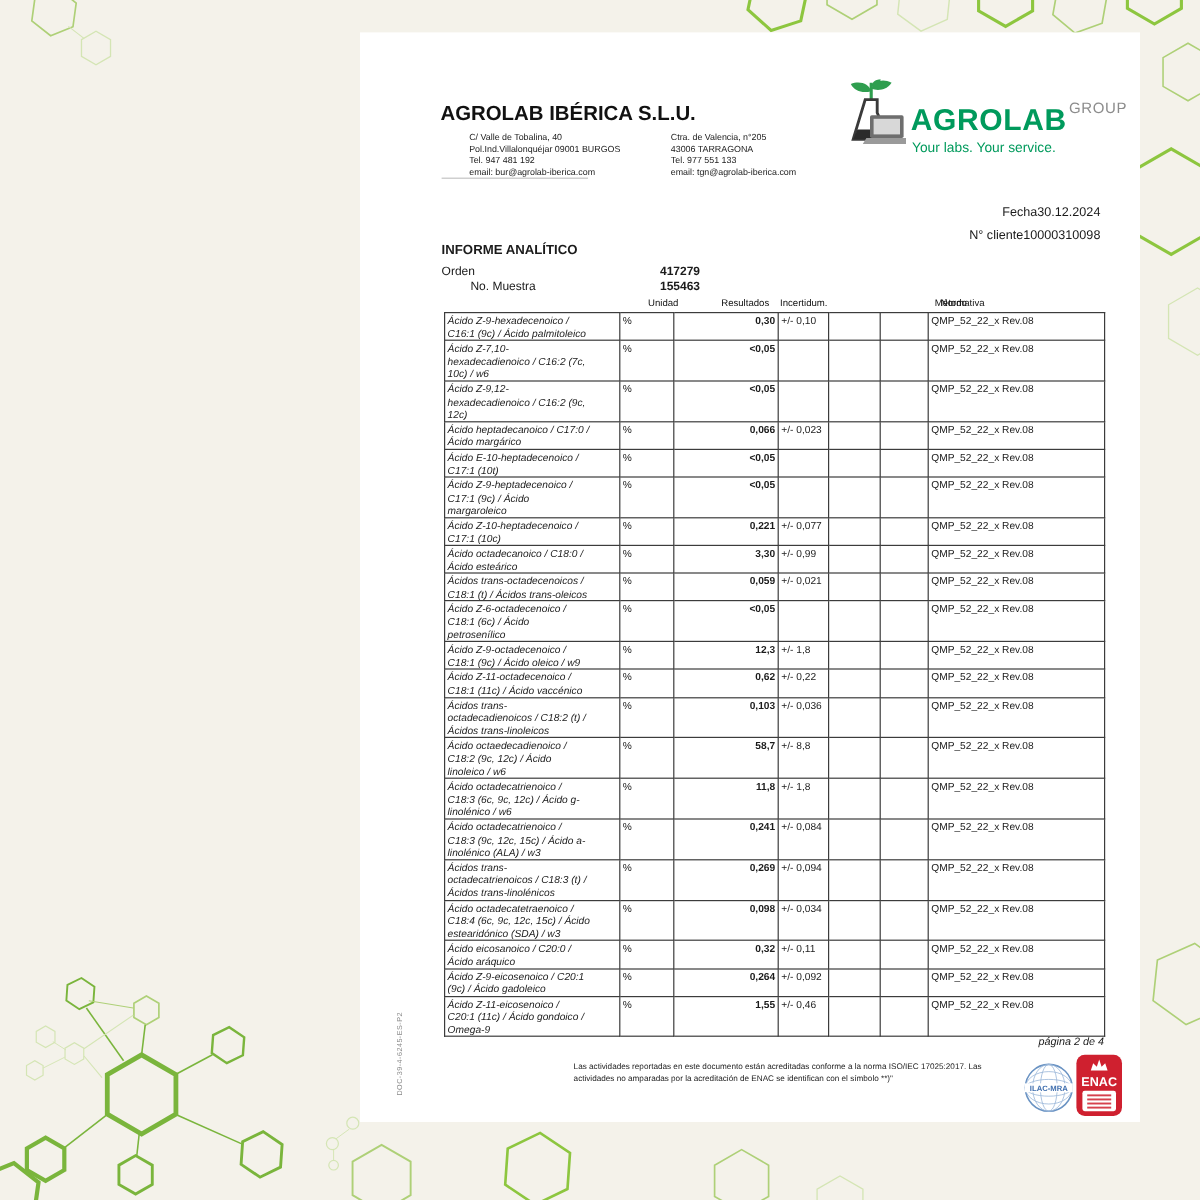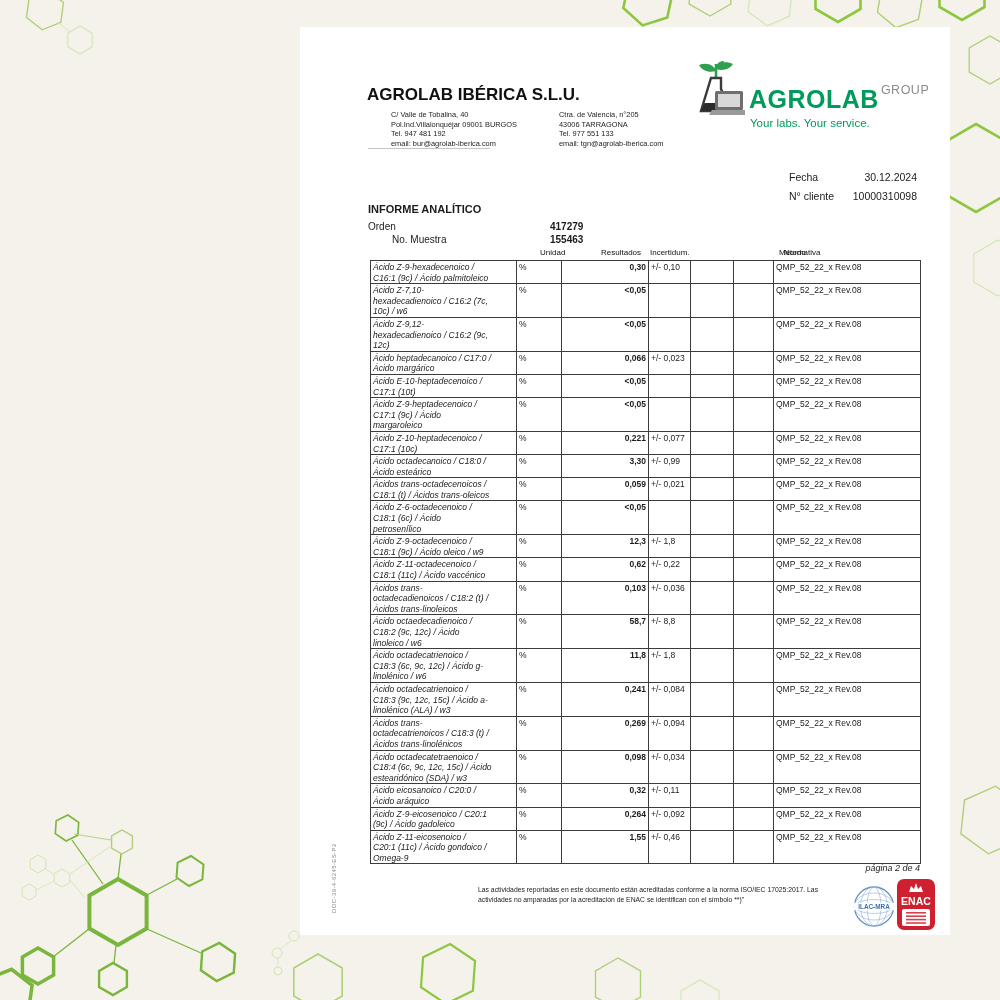--- a/index.html
+++ b/index.html
@@ -14,28 +14,28 @@
     position:absolute;left:300px;top:27px;width:650px;height:908px;
     background:#ffffff;
   }
   
   .company{position:absolute;left:67px;top:58px;width:320px;}
   .company-name{font-size:17px;font-weight:bold;color:#111;margin-bottom:5px;letter-spacing:0;}
   .addresses{display:flex;gap:16px;font-size:7.4px;line-height:1.3;color:#222;}
   .addr{width:134px;margin-left:24px;}
   .addr-rule{position:absolute;left:68px;top:121px;width:122px;height:1px;background:#c4c4c4;}
   
-  .logo{position:absolute;left:391px;top:30px;display:flex;align-items:center;}
+  .logo{position:absolute;left:401px;top:30px;display:flex;align-items:flex-end;}
   .logo-text{margin-left:4px;margin-top:26px;}
   .brand{font-size:25px;font-weight:bold;color:#009a5c;letter-spacing:0.5px;}
   .group{font-size:12.5px;color:#8c8c8c;letter-spacing:0.5px;vertical-align:14px;margin-left:2px;}
   .tagline{font-size:11.5px;color:#009a5c;margin-top:3px;margin-left:1px;}
   
   .meta{position:absolute;left:475px;top:144px;width:142px;font-size:10.5px;}
-  .meta-row{display:flex;justify-content:space-between;margin-bottom:7px;padding-left:14px;}
+  .meta-row{display:flex;justify-content:flex-end;margin-bottom:7px;padding-left:14px;}
   
   .rtitle{position:absolute;left:68px;top:176px;font-size:11px;font-weight:bold;}
   .kv{position:absolute;left:68px;font-size:10px;width:320px;}
   .kv .kv-val{position:absolute;left:182px;font-weight:bold;}
   .kv-orden{top:194px;}
   .kv-muestra{top:207px;padding-left:24px;}
   
   .thead-label{position:absolute;top:221px;font-size:8px;color:#111;}
   .h-unidad{left:240px;}
   .h-resultados{left:301px;}

